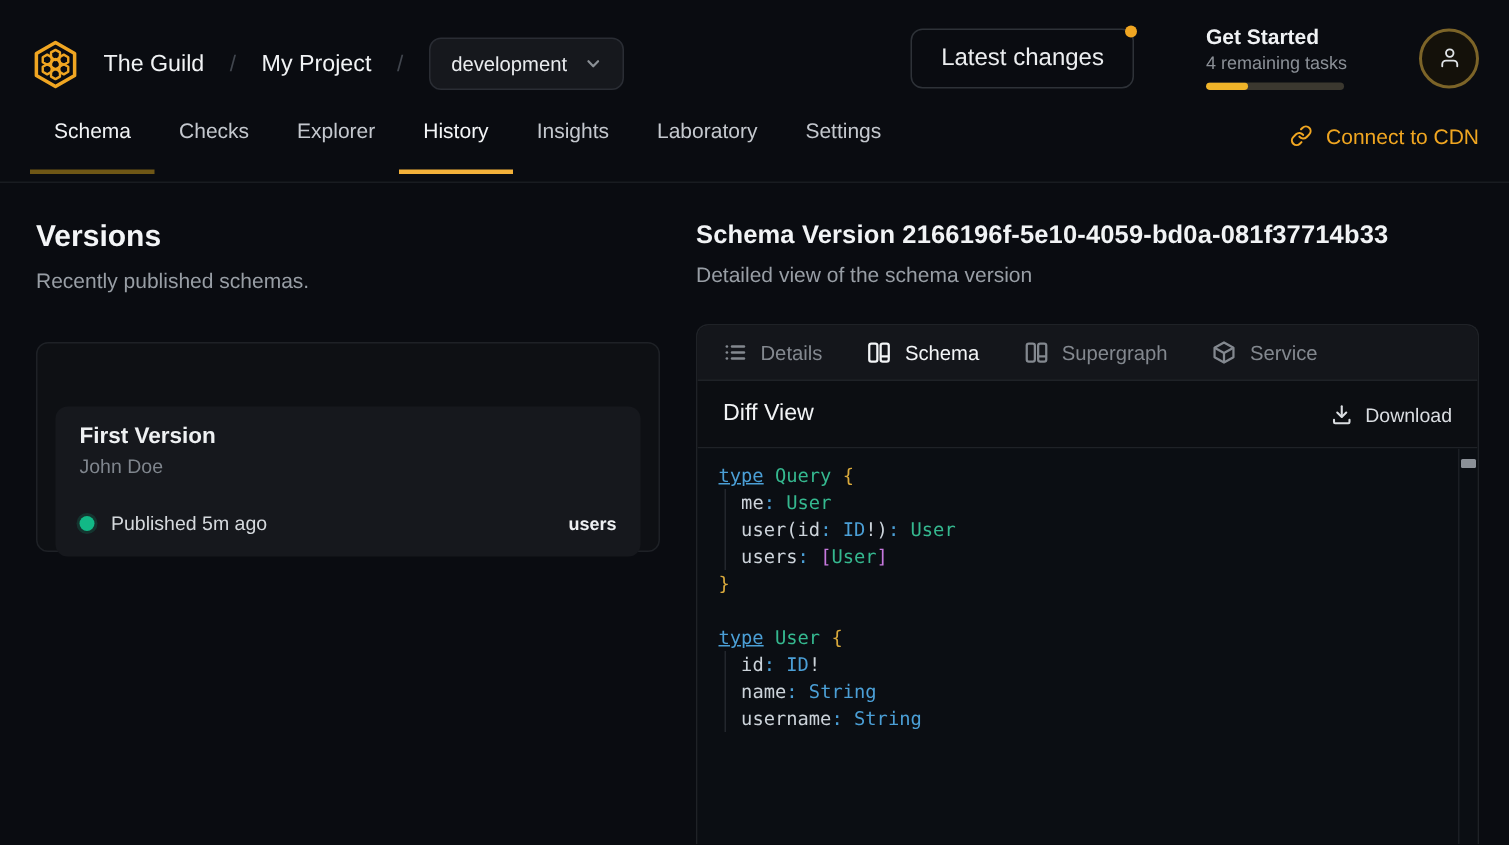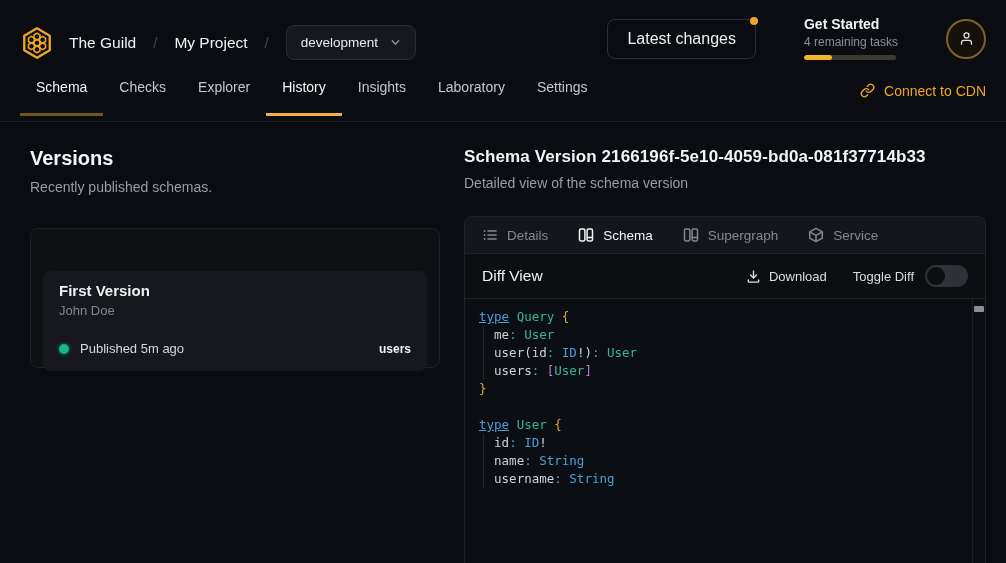--- a/index.html
+++ b/index.html
@@ -49,21 +49,21 @@
   .tab { height:56px; display:flex; align-items:center; padding:0 16px;
     font-size:14px; color:#c4c8ce; border-bottom:3px solid transparent; cursor:pointer; }
   .tab.dim-active { color:#f1f3f5; border-bottom-color:#6f5716; }
   .tab.active { color:#f4f6f8; border-bottom-color:#f3b13a; }
   .cdn-link { margin-left:auto; align-self:center; display:flex; align-items:center; gap:9px;
     color:#f0a621; font-size:14px; cursor:pointer; }
   .cdn-link svg { width:15px; height:15px; stroke:#f0a621; }
 
   
   .main { display:flex; height:441px; }
-  .left-col { width:460px; padding:25px 20px 0 30px; flex-shrink:0; }
+  .left-col { width:460px; padding:25px 20px 0 24px; flex-shrink:0; }
   .panel-title { font-size:20px; font-weight:700; color:#f3f5f7; }
   .panel-sub { font-size:14px; color:#989ea5; margin-top:9px; }
 
   .versions-card { margin-top:33px; background:#0e1014; border:1px solid #1e2126;
     border-radius:8px; padding:12px; height:140px; }
   .version-item { margin-top:30px; background:#16181d; border-radius:8px;
     padding:11px 16px 15px 16px; cursor:pointer; }
   .vi-name { font-size:15px; font-weight:700; color:#eef0f2; }
   .vi-author { font-size:13px; color:#7f858d; margin-top:4px; }
   .vi-row { display:flex; align-items:center; margin-top:23px; }
@@ -249,26 +249,20 @@
         <div class="diff-title">Diff View</div>
         <div class="diff-actions">
           <div class="download">
             <svg viewBox="0 0 16 16" fill="none" stroke-width="1.5" stroke-linecap="round" stroke-linejoin="round">
               <path d="M8 2 v7.2"></path>
                 <path d="M4.8 6.4 L8 9.6 L11.2 6.4"></path>
                 <path d="M2.5 11.6 v1.6 a0.8 0.8 0 0 0 0.8 0.8 h9.4 a0.8 0.8 0 0 0 0.8-0.8 v-1.6"></path>
             </svg>
             <span>Download</span>
           </div>
-          <div class="toggle-group">
-            <span class="toggle-label">Toggle Diff</span>
-            <div class="switch">
-              <div class="knob"></div>
-            </div>
-          </div>
         </div>
       </div>
 
       <div class="codearea">
         <div>
             <div class="code-line"><span class="tk-kw">type</span><span class="tk-pl"> </span><span class="tk-ty">Query</span><span class="tk-pl"> </span><span class="tk-br">{</span></div>
             <div class="code-line"><span class="tk-pl">  </span><span class="tk-fd">me</span><span class="tk-cl">:</span><span class="tk-pl"> </span><span class="tk-ty">User</span></div>
             <div class="code-line"><span class="tk-pl">  </span><span class="tk-fd">user</span><span class="tk-pl">(</span><span class="tk-fd">id</span><span class="tk-cl">:</span><span class="tk-pl"> </span><span class="tk-sc">ID</span><span class="tk-pl">!)</span><span class="tk-cl">:</span><span class="tk-pl"> </span><span class="tk-ty">User</span></div>
             <div class="code-line"><span class="tk-pl">  </span><span class="tk-fd">users</span><span class="tk-cl">:</span><span class="tk-pl"> </span><span class="tk-bk">[</span><span class="tk-ty">User</span><span class="tk-bk">]</span></div>
             <div class="code-line"><span class="tk-br">}</span></div>

